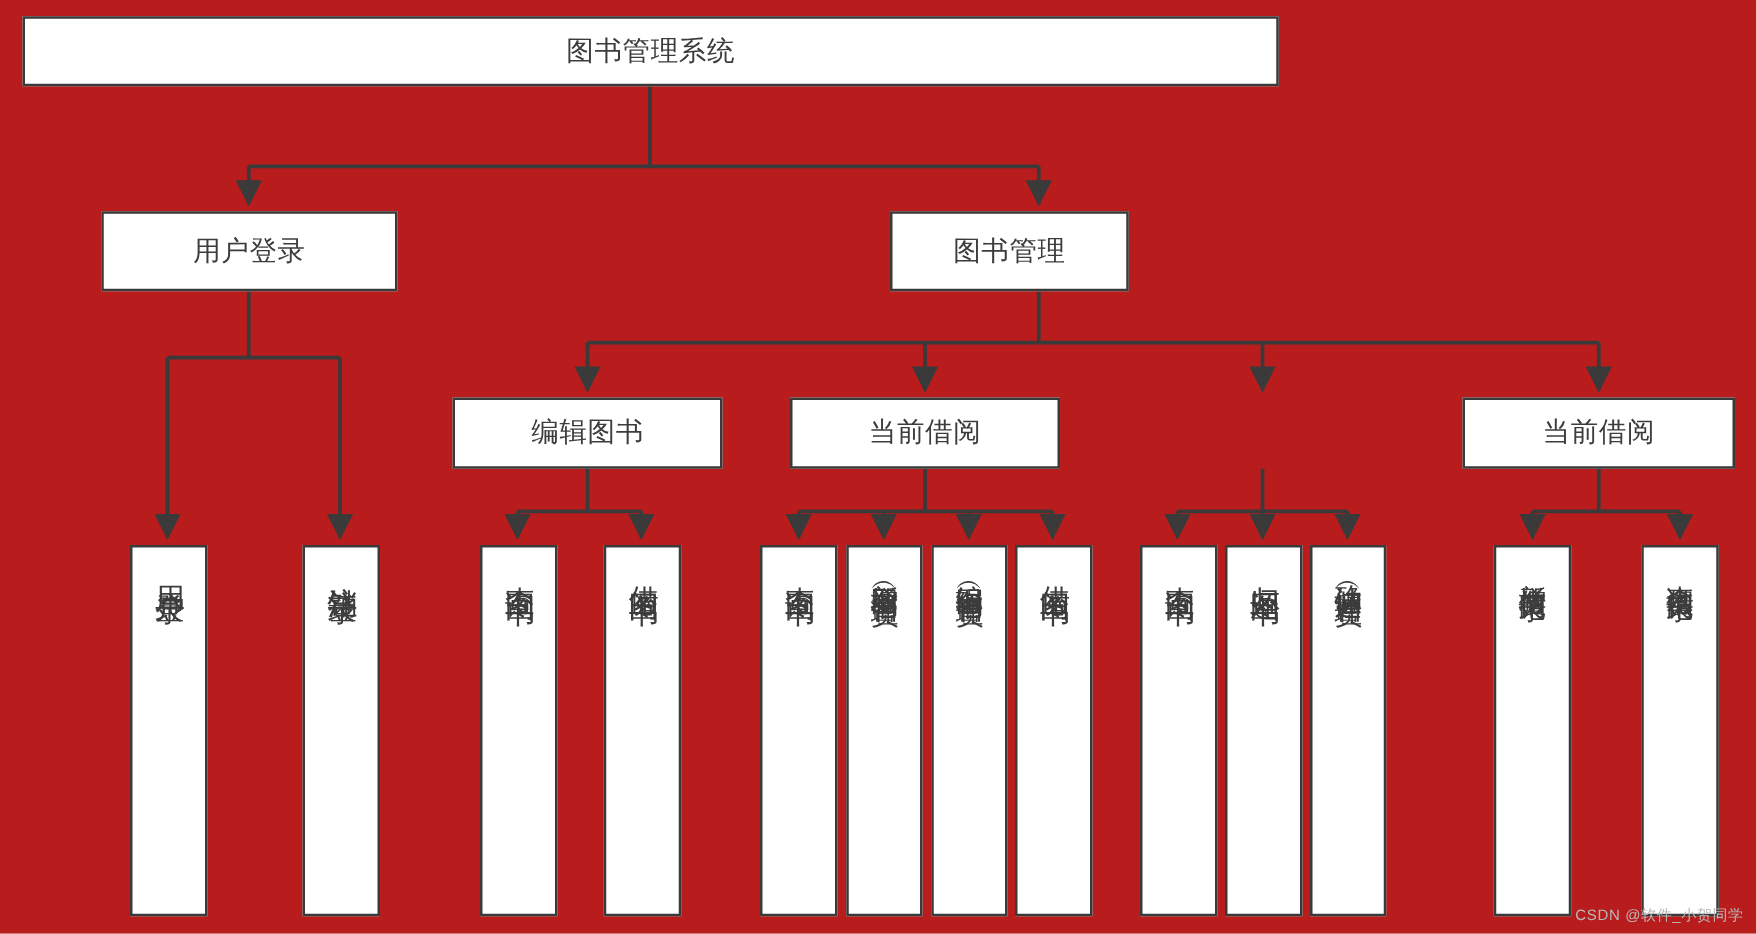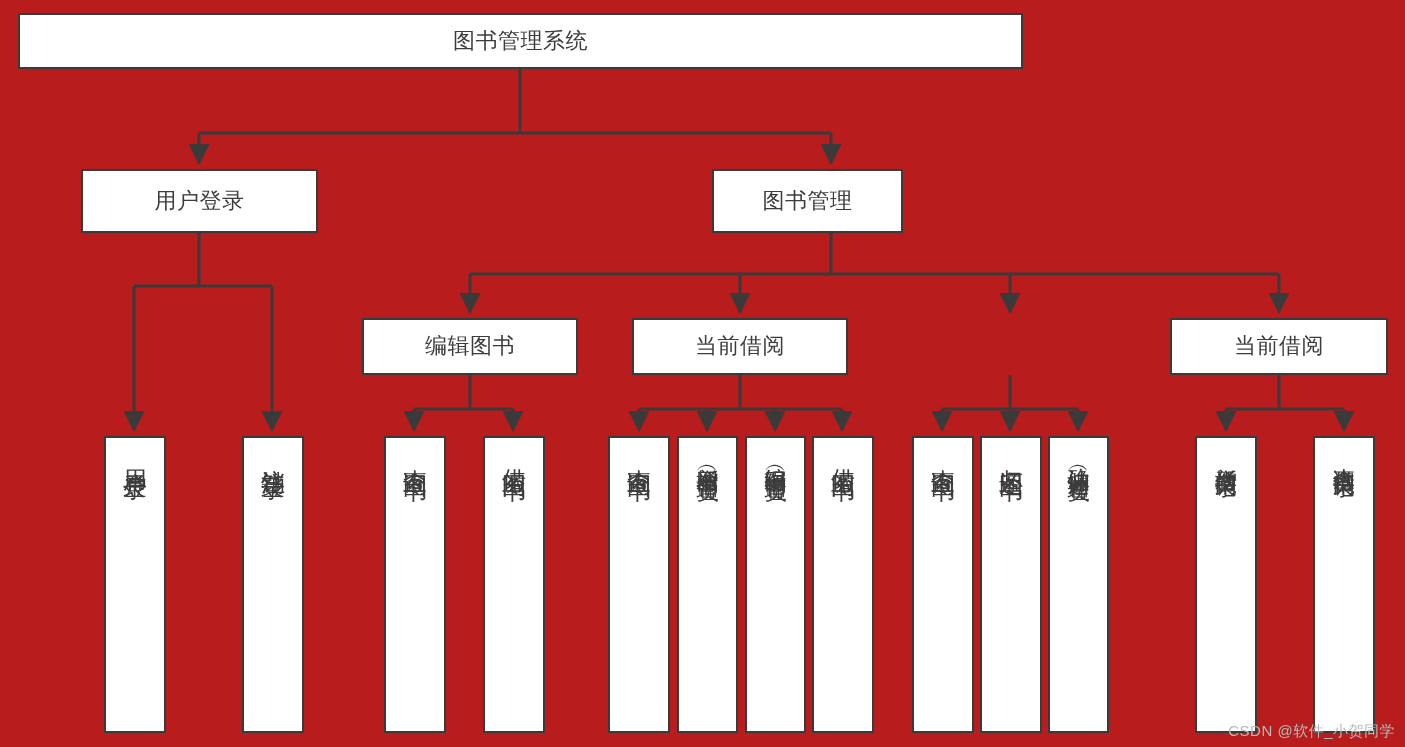--- a/index.html
+++ b/index.html
@@ -57,21 +57,21 @@
     line-height: 1;
   }
   .node.v.small .label {
     font-size: 22px;
     letter-spacing: 2px;
   }
   #watermark {
     position: absolute;
     right: 10px;
     bottom: 6px;
-    font-size: 15px;
+    font-size: 12px;
     color: #b8b8b8;
     white-space: nowrap;
     z-index: 6;
     letter-spacing: 0.5px;
     margin-top: 28px;
   }
 </style>
 </head>
 <body>
 

